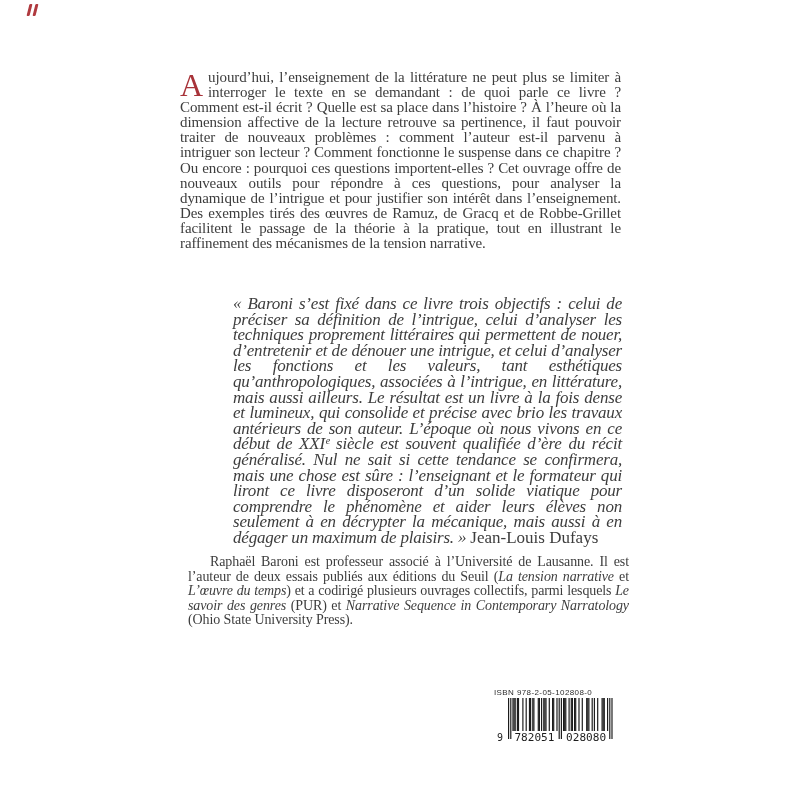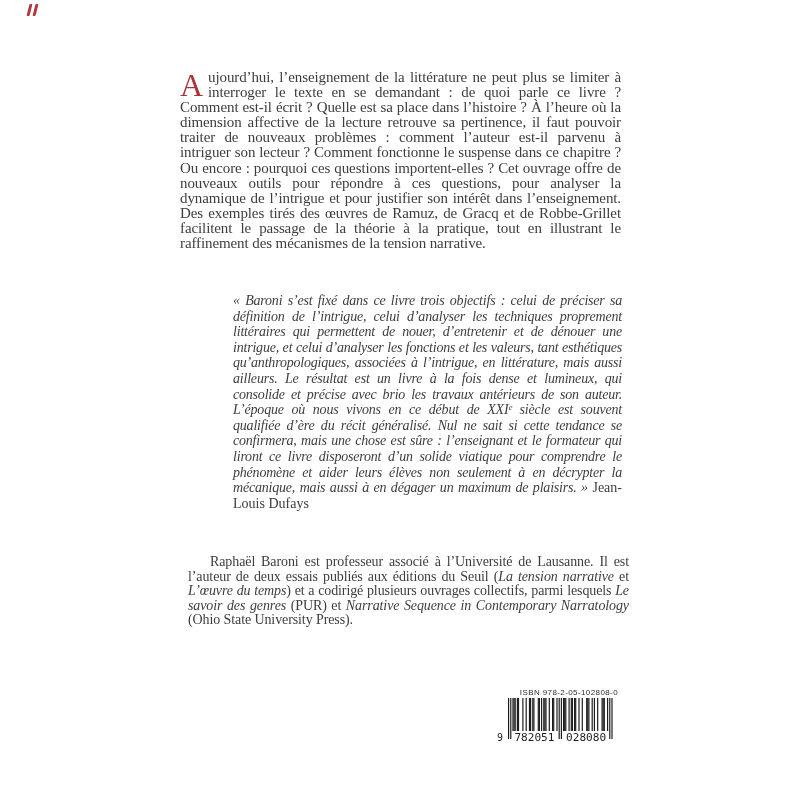--- a/index.html
+++ b/index.html
@@ -23,34 +23,34 @@
   }
   .dropcap{
     float:left;
     font-size:32px;line-height:26px;
     padding:2px 5px 0 0;
     font-weight:normal;
   }
 
   .quote{
     position:absolute;left:233px;top:279px;width:389px;
-    font-size:14px;line-height:15.6px;color:#3d3d3d;
+    font-size:17px;line-height:15.6px;color:#3d3d3d;
     font-style:italic;text-align:justify;letter-spacing:-0.2px;
   }
   .quote .attribution{font-style:normal;letter-spacing:0;}
 
   .bio{
     position:absolute;left:188px;top:541px;width:441px;
     font-size:14px;line-height:14.6px;color:#3d3d3d;
     text-align:justify;text-indent:22px;letter-spacing:-0.1px;
   }
   .bio .it{font-style:italic;}
 
   .barcode{
-    position:absolute;left:494px;top:688px;width:124px;text-align:right;
+    position:absolute;left:494px;top:688px;width:124px;text-align:left;
   }
   .isbn-label{
     font-family:"Liberation Sans","DejaVu Sans",sans-serif;
     font-size:8px;color:#2e2e2e;letter-spacing:0.4px;white-space:nowrap;
     margin-bottom:1px;
   }
   .barcode svg{display:block;margin:0 auto;}
 </style>
 </head>
 <body style="background: rgb(255, 255, 255);">

